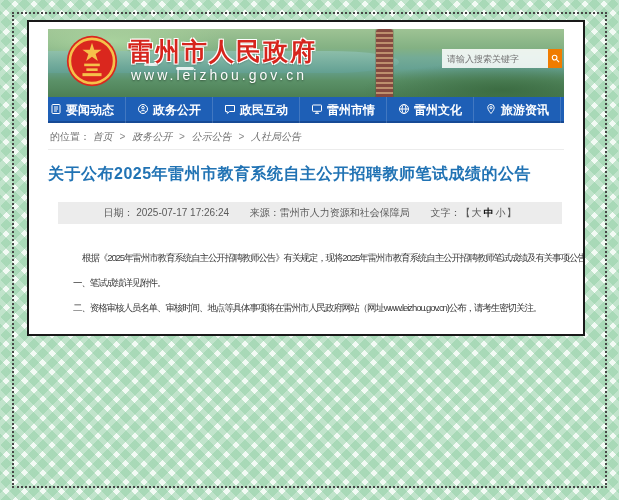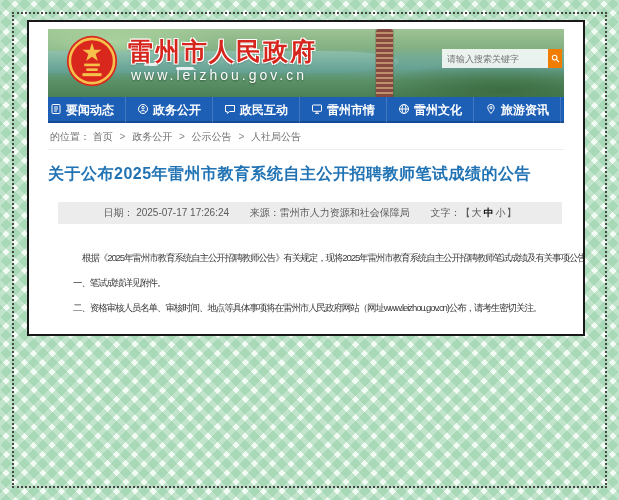--- a/index.html
+++ b/index.html
@@ -76,21 +76,21 @@
   }
   .nav-item:first-child{ margin-left:-9px; }
   .nav-item.active{ background:#c50b50; }
   .nav-item svg{ flex:0 0 auto; }
 
   
   .breadcrumb{
     height:27px; line-height:27px; font-size:10px; color:#6e6e6e;
     padding-left:2px; border-bottom:1px solid #ececec; white-space:nowrap;
   }
-  .breadcrumb a{ color:#6e6e6e; text-decoration:none; cursor:pointer; }
+  .breadcrumb a{ color:#6e6e6e; text-decoration:none; cursor:pointer;font-style:italic; }
   .breadcrumb .sep{ margin:0 4px; color:#8a8a8a; }
 
   
   .article-title{
     margin-top:14px; text-align:left; font-size:16px; font-weight:bold;
     color:#2173b4; letter-spacing:.5px;
   }
   .meta-bar{
     margin:17px 2px 2px 10px; background:#ececec; height:22px; line-height:22px;
     text-align:center; font-size:10px; color:#5a5a5a; white-space:nowrap;

